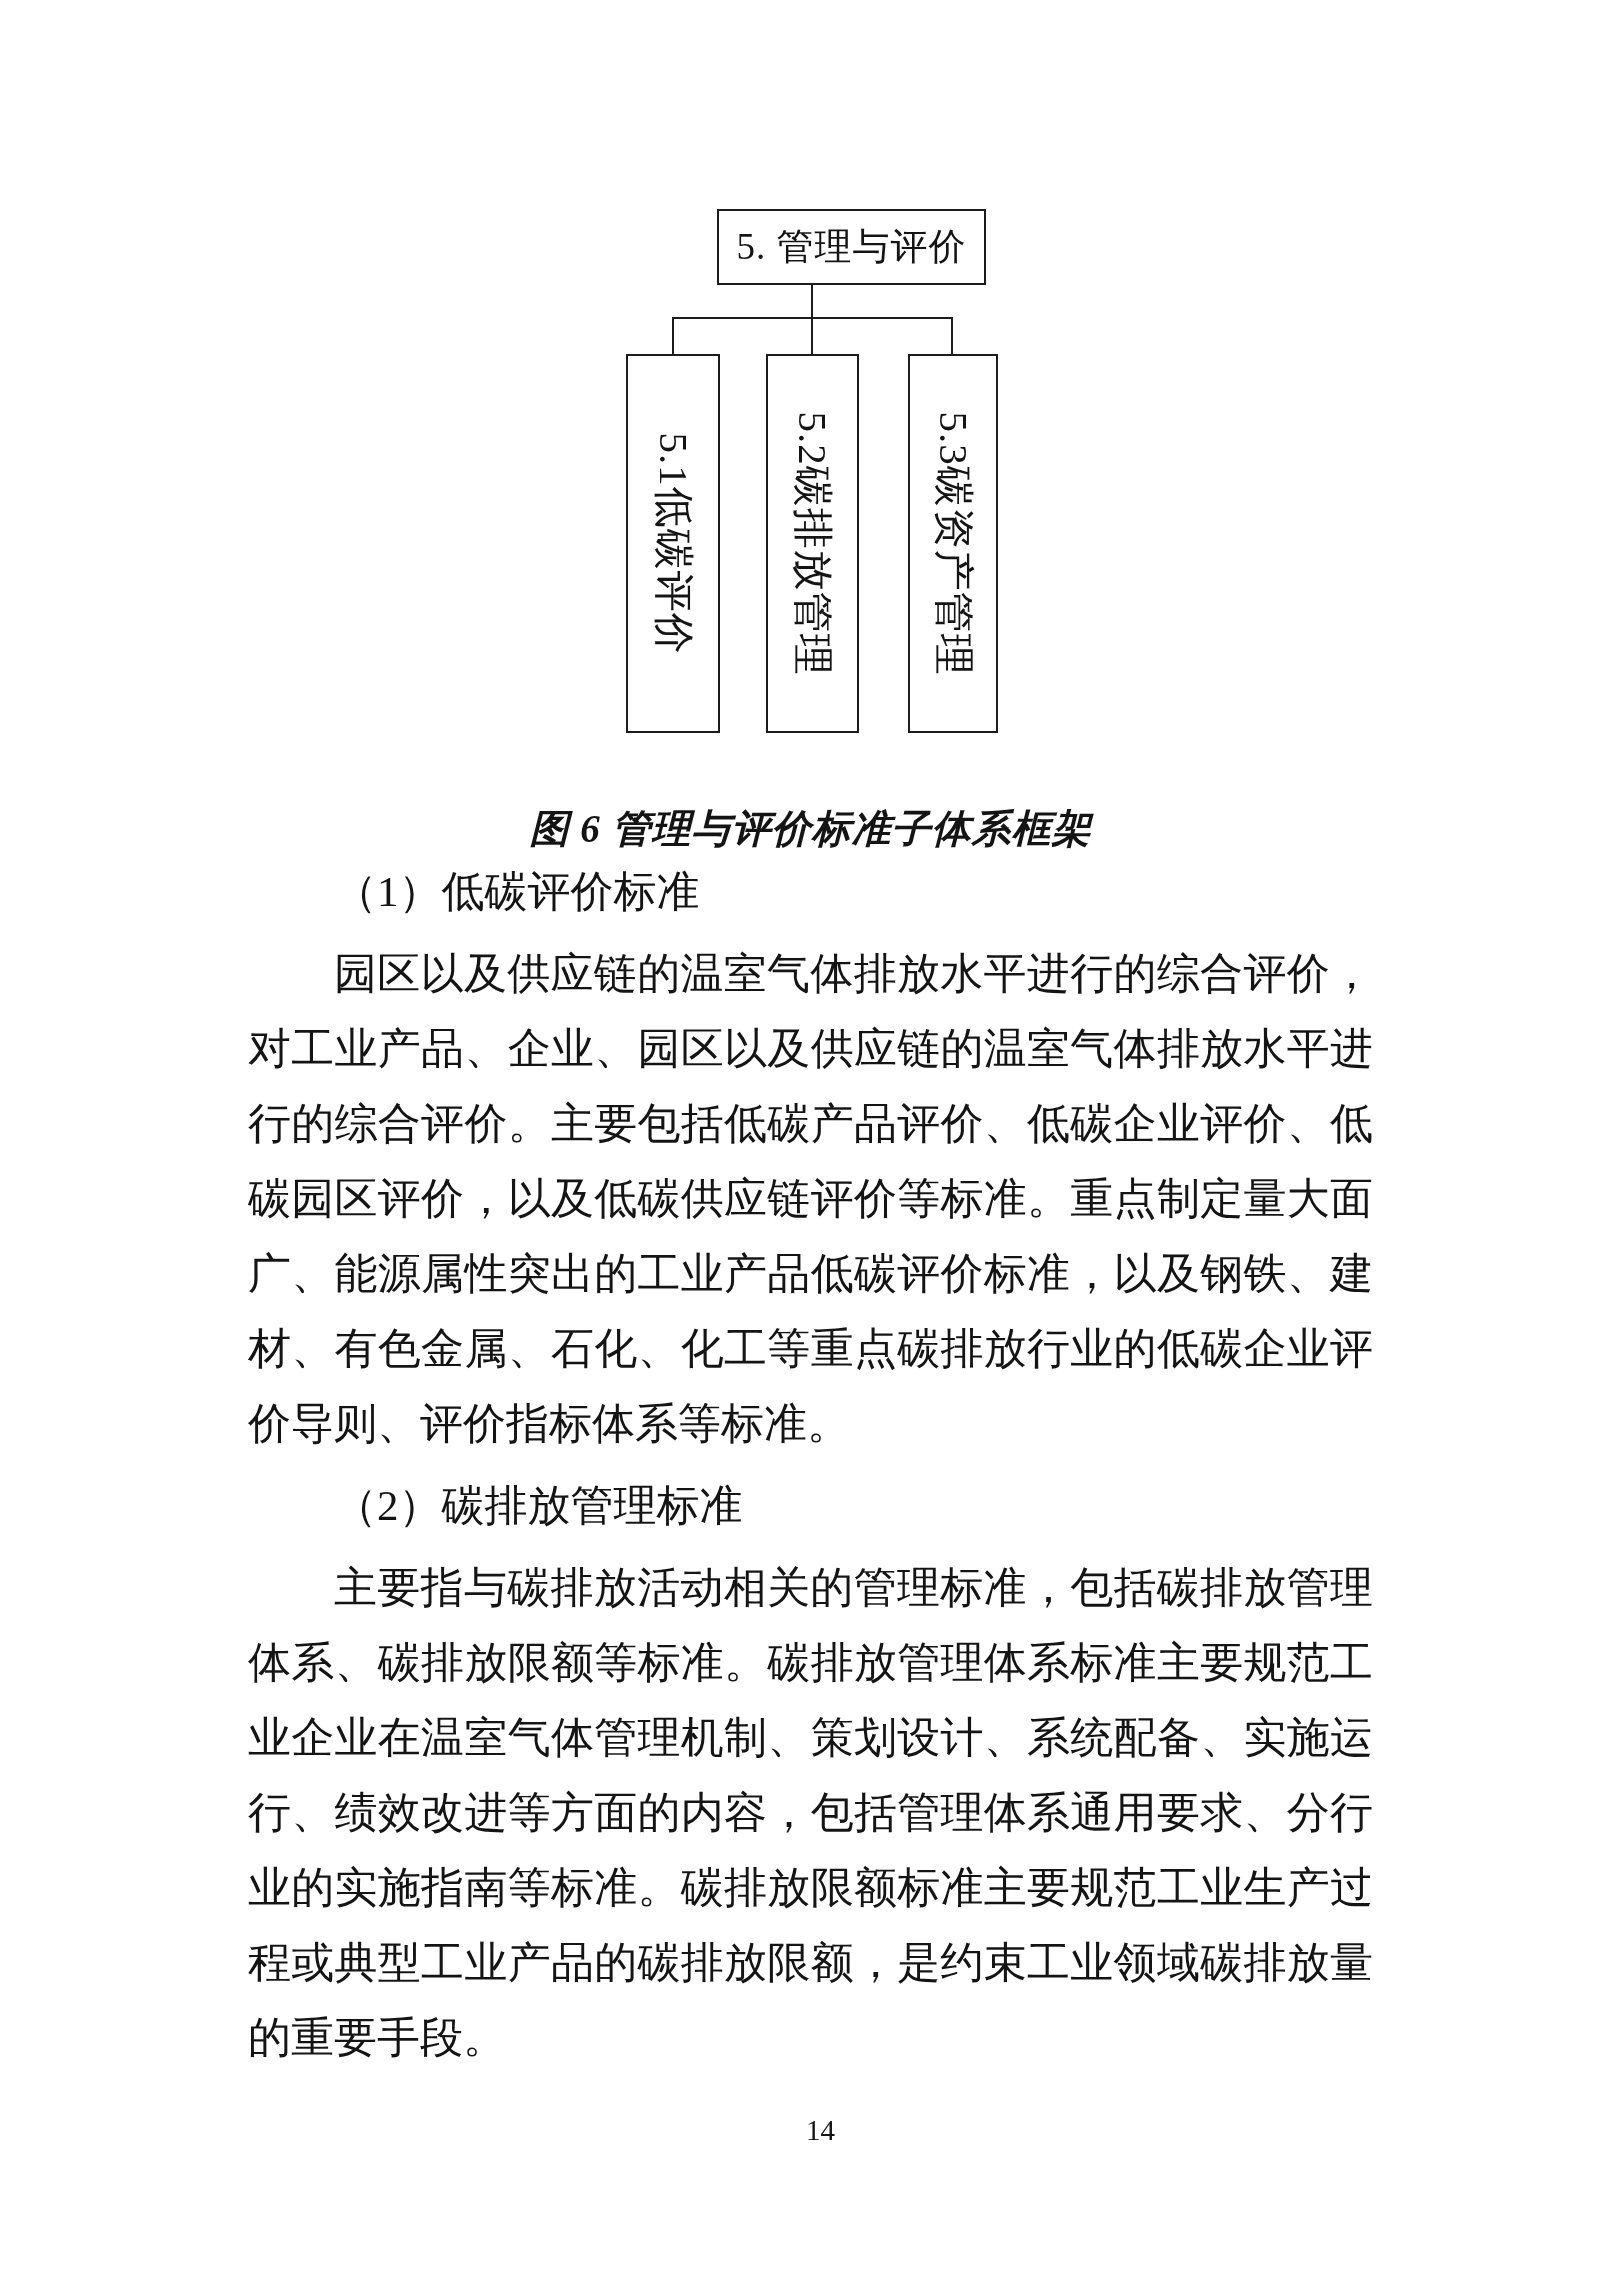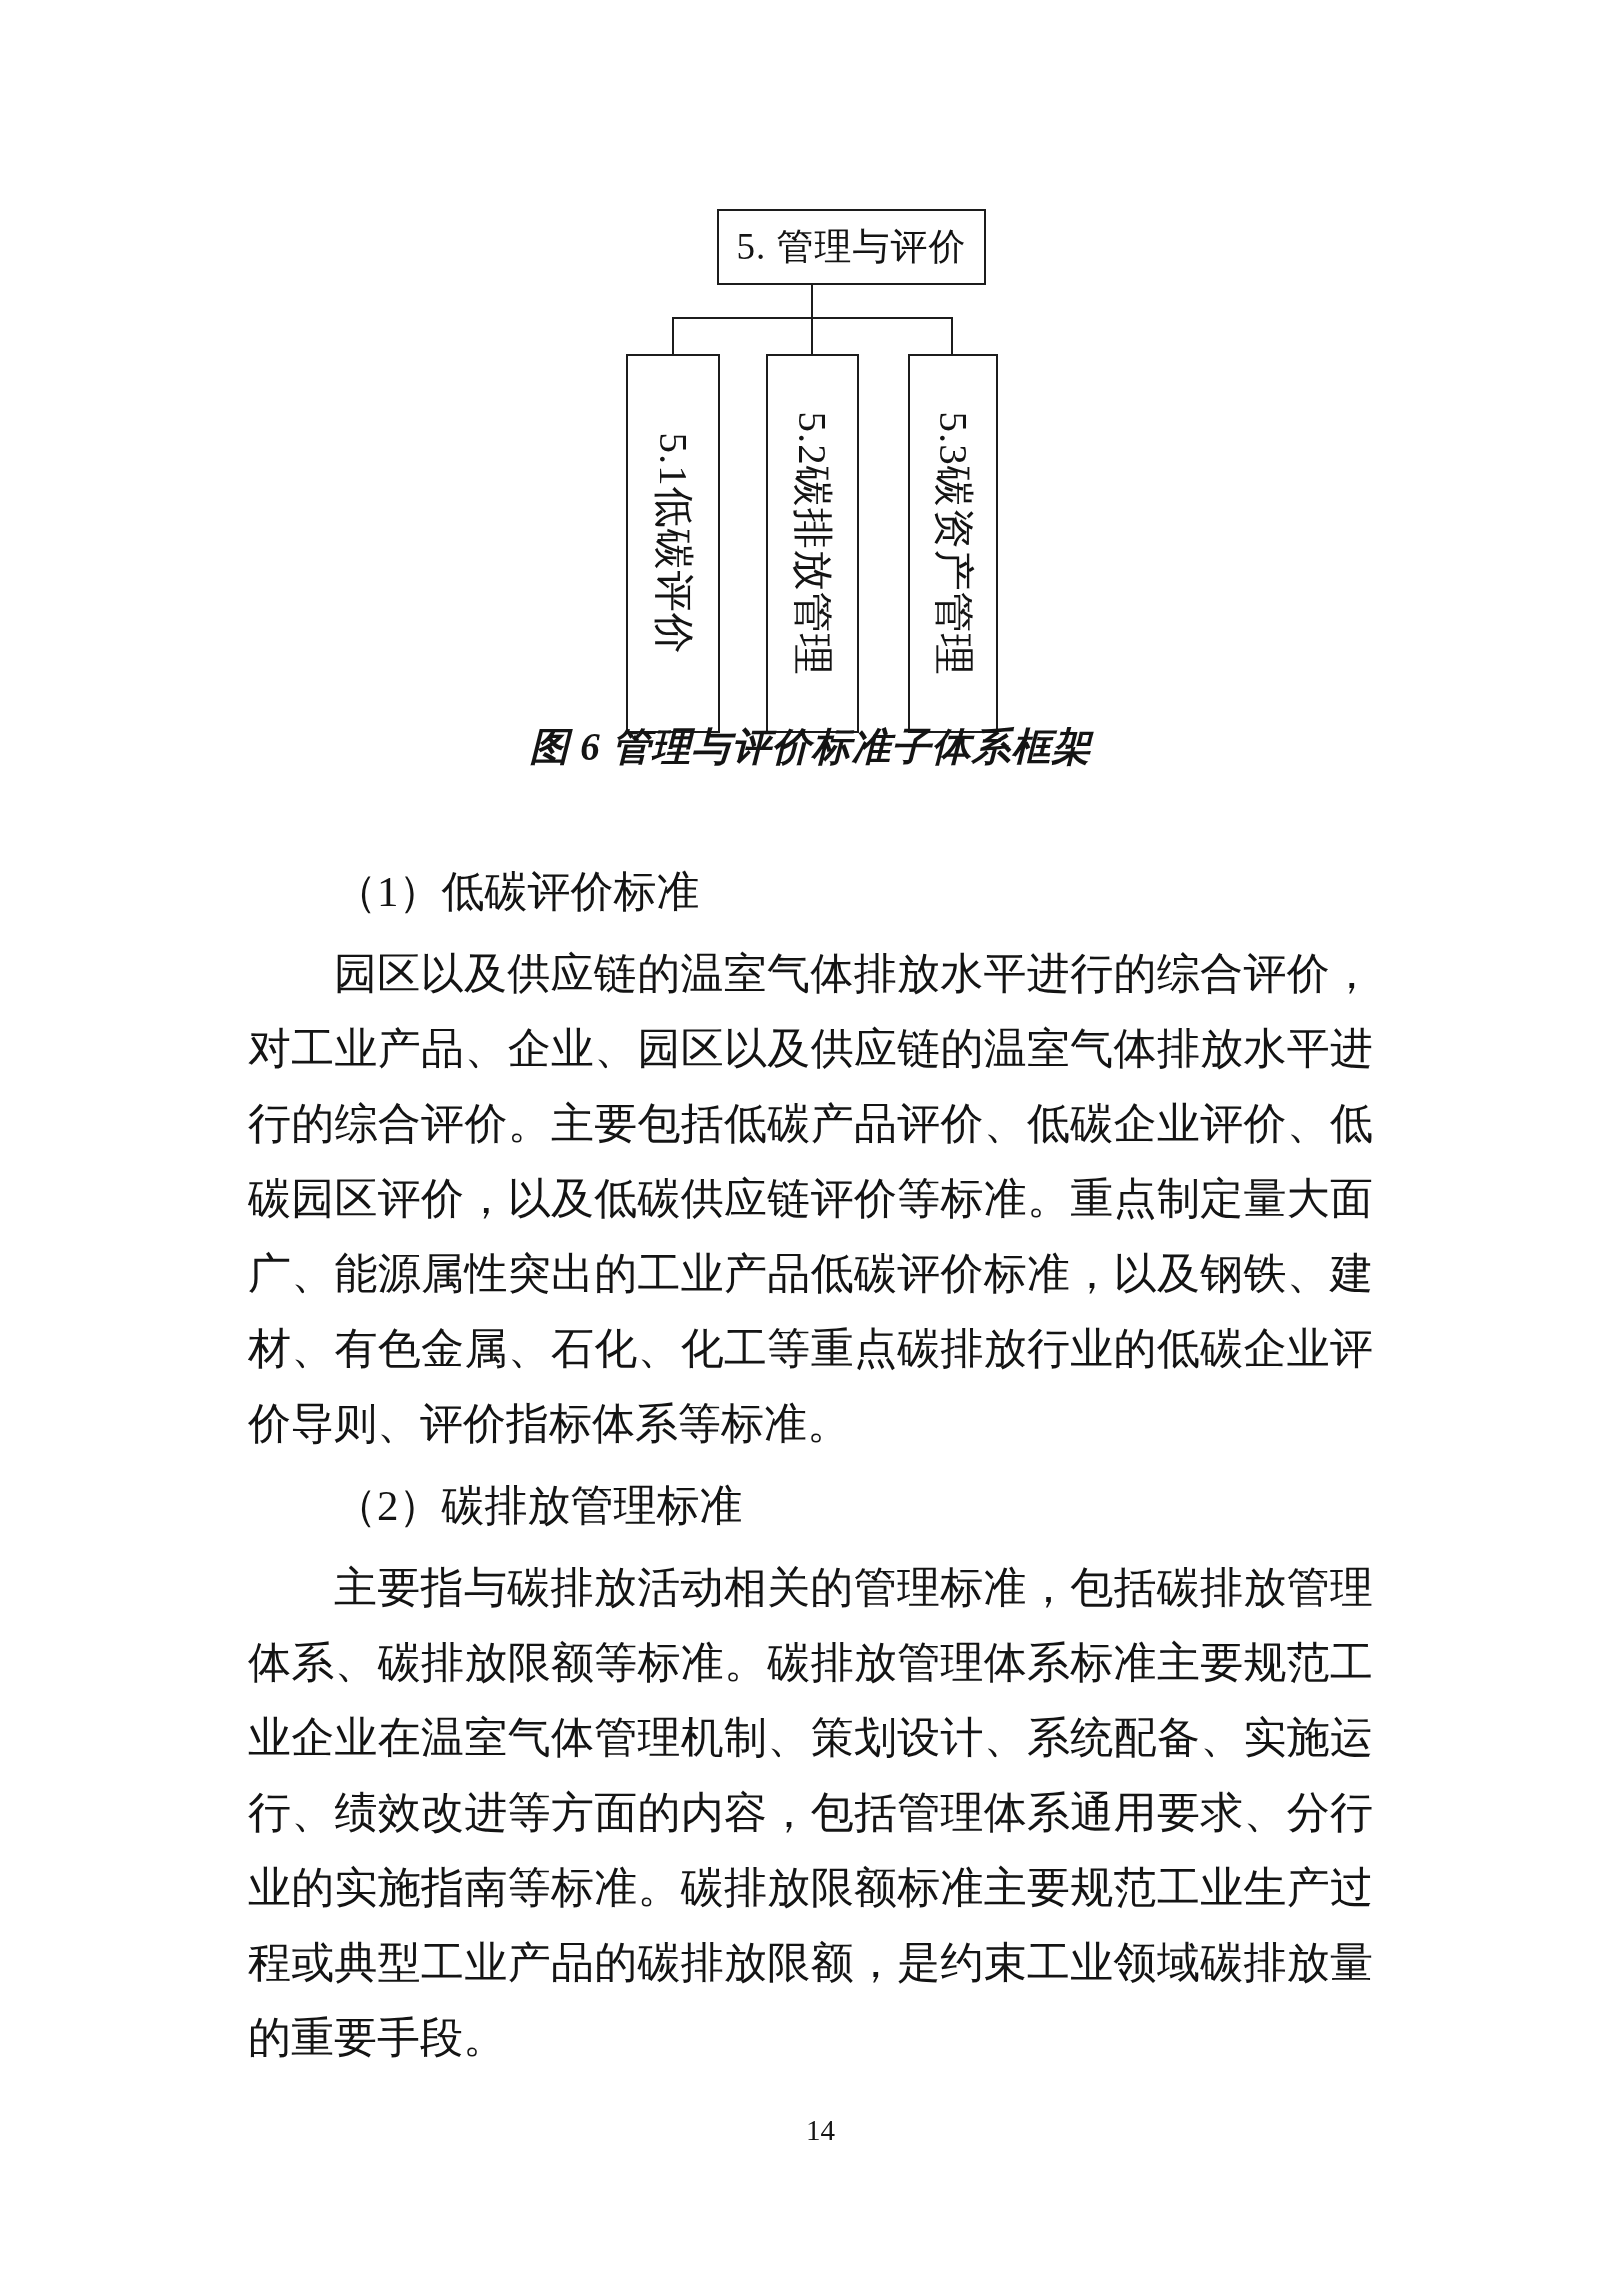--- a/index.html
+++ b/index.html
@@ -34,21 +34,21 @@
   .child-box-1{left:626px;width:94px;}
   .child-box-2{left:766px;width:93px;}
   .child-box-3{left:908px;width:90px;}
   .vlabel{
     transform:rotate(90deg);
     white-space:nowrap;
     font-size:41px;
     letter-spacing:1px;
   }
   .caption{
-    position:absolute;left:0;top:721px;width:1621px;
+    position:absolute;left:0;top:803px;width:1621px;
     text-align:center;
     font-size:39px;line-height:51px;
     font-weight:bold;font-style:italic;
     letter-spacing:1px;
   }
   
   .body-text{
     position:absolute;left:241px;top:847px;width:1139px;
     font-size:43px;line-height:75px;
     text-align:justify;text-justify:inter-ideograph;

